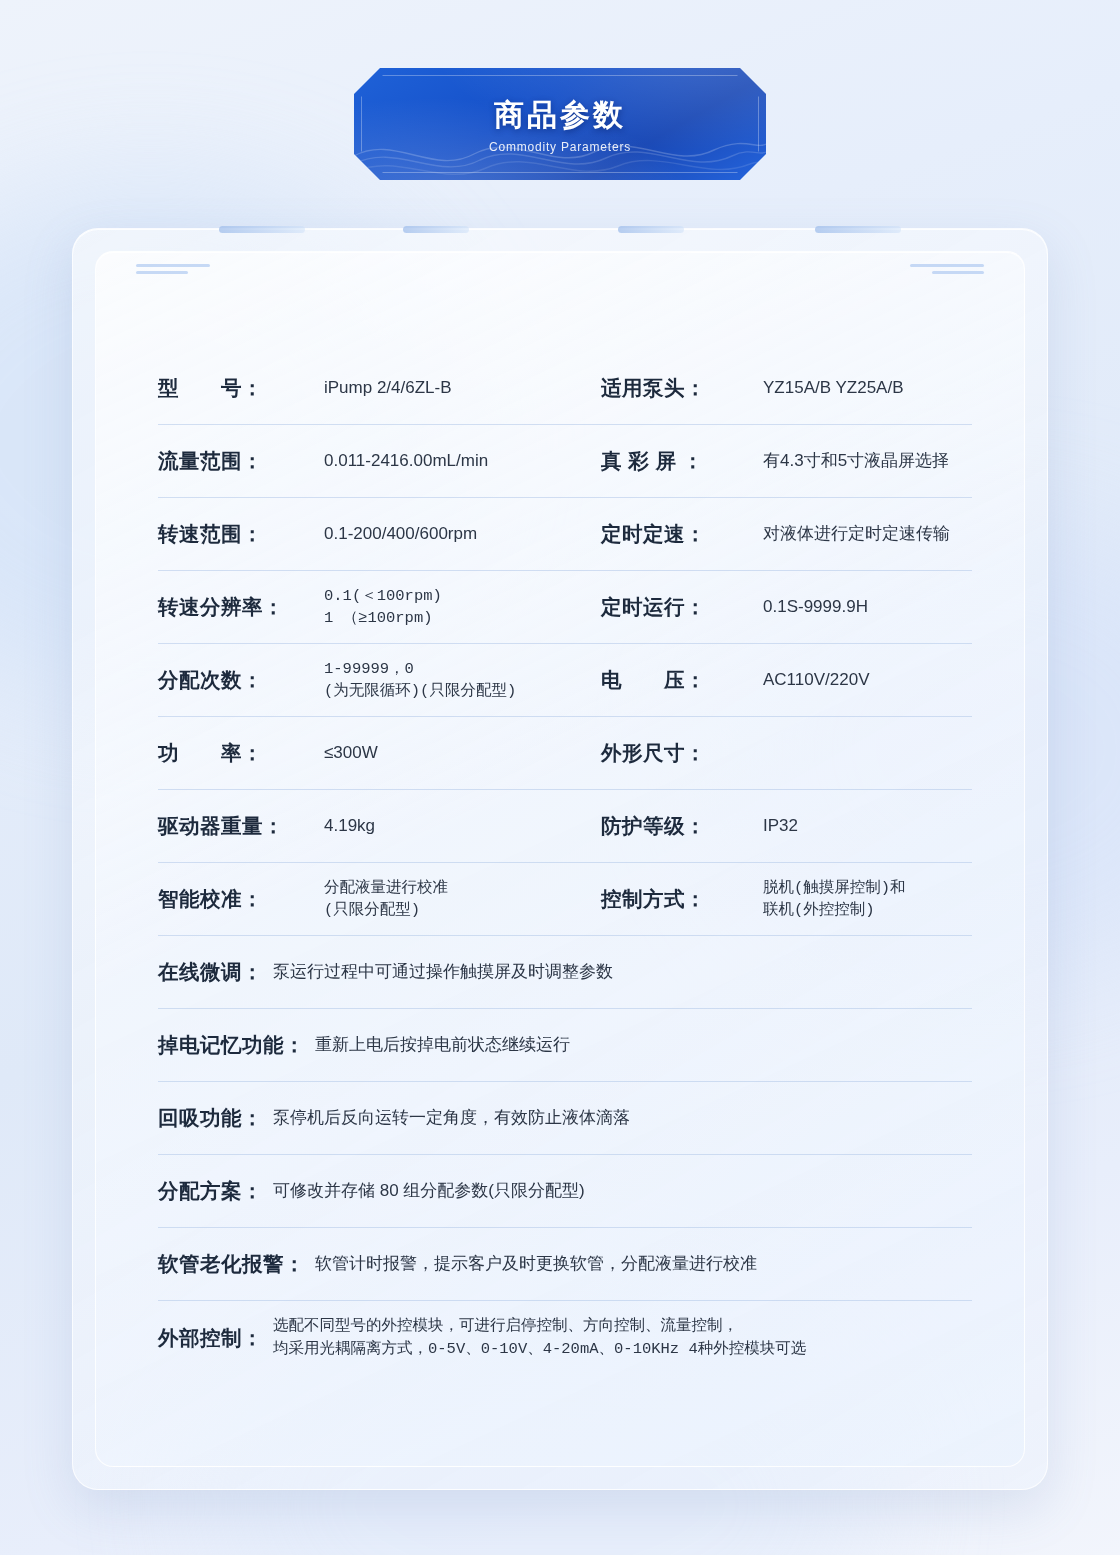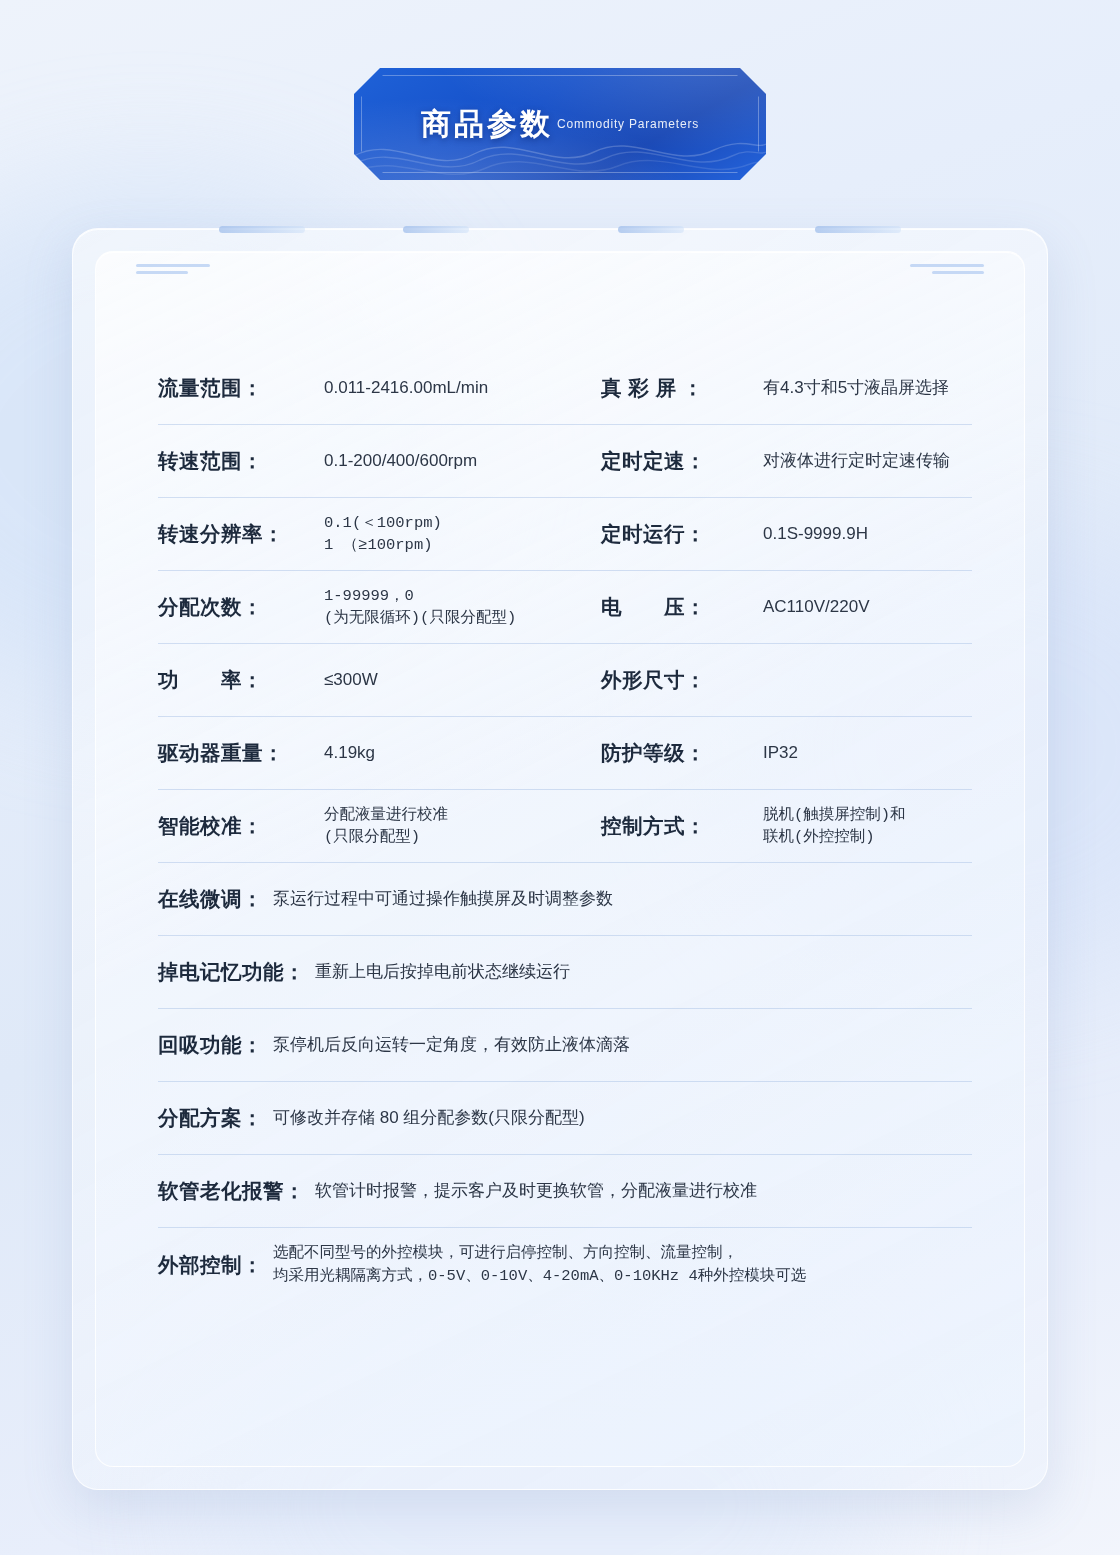--- a/index.html
+++ b/index.html
@@ -62,20 +62,21 @@
     inset: 7px;
     border: 1px solid rgba(255,255,255,.30);
     clip-path: polygon(22px 0, calc(100% - 22px) 0, 100% 22px, 100% calc(100% - 22px), calc(100% - 22px) 100%, 22px 100%, 0 calc(100% - 22px), 0 22px);
     pointer-events: none;
   }
   .banner-text {
     position: relative;
     z-index: 3;
     height: 100%;
     display: flex;
+    flex-direction: column;
     align-items: center;
     justify-content: center;
     gap: 4px;
   }
   .banner-title {
     color: #ffffff;
     font-size: 30px;
     font-weight: bold;
     letter-spacing: 3px;
     text-shadow: 0 2px 6px rgba(0,20,80,.45);
@@ -216,20 +217,30 @@
         <span></span>
         <span></span>
       </div>
     <div class="corner-lines tr">
         <span></span>
         <span></span>
       </div>
 
     <div class="spec-table">
 
+      <div class="spec-row">
+        <div class="cell half">
+          <div class="lbl w-lbl-a">型　　号：</div>
+          <div class="val">iPump 2/4/6ZL-B</div>
+        </div>
+        <div class="cell half right-col">
+          <div class="lbl w-lbl-b">适用泵头：</div>
+          <div class="val">YZ15A/B  YZ25A/B</div>
+        </div>
+      </div>
 
       <div class="spec-row">
         <div class="cell half">
           <div class="lbl w-lbl-a">流量范围：</div>
           <div class="val">0.011-2416.00mL/min</div>
         </div>
         <div class="cell half right-col">
           <div class="lbl w-lbl-b">真 彩 屏 ：</div>
           <div class="val">有4.3寸和5寸液晶屏选择</div>
         </div>

